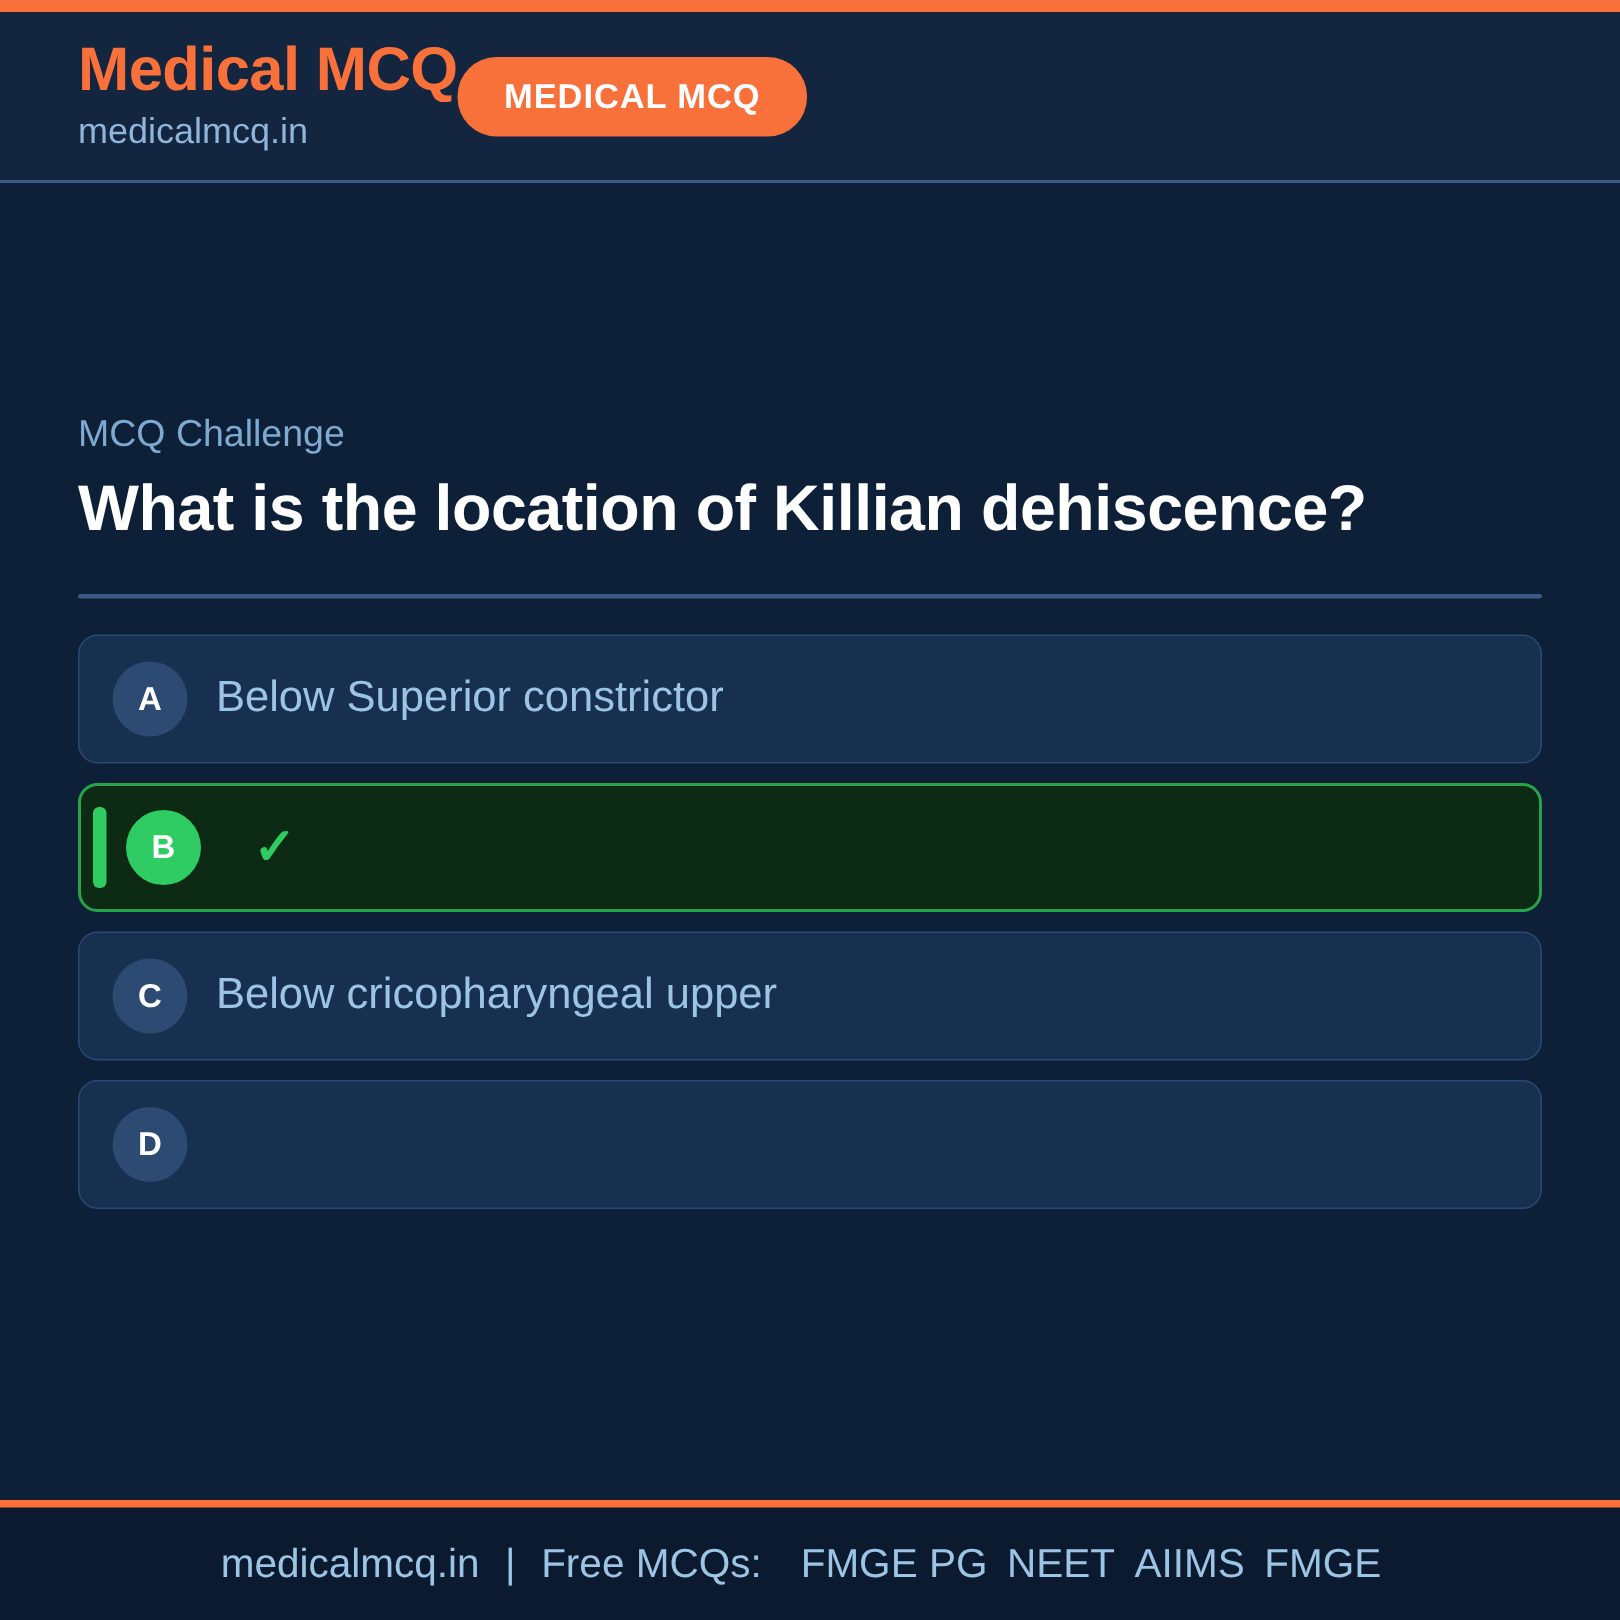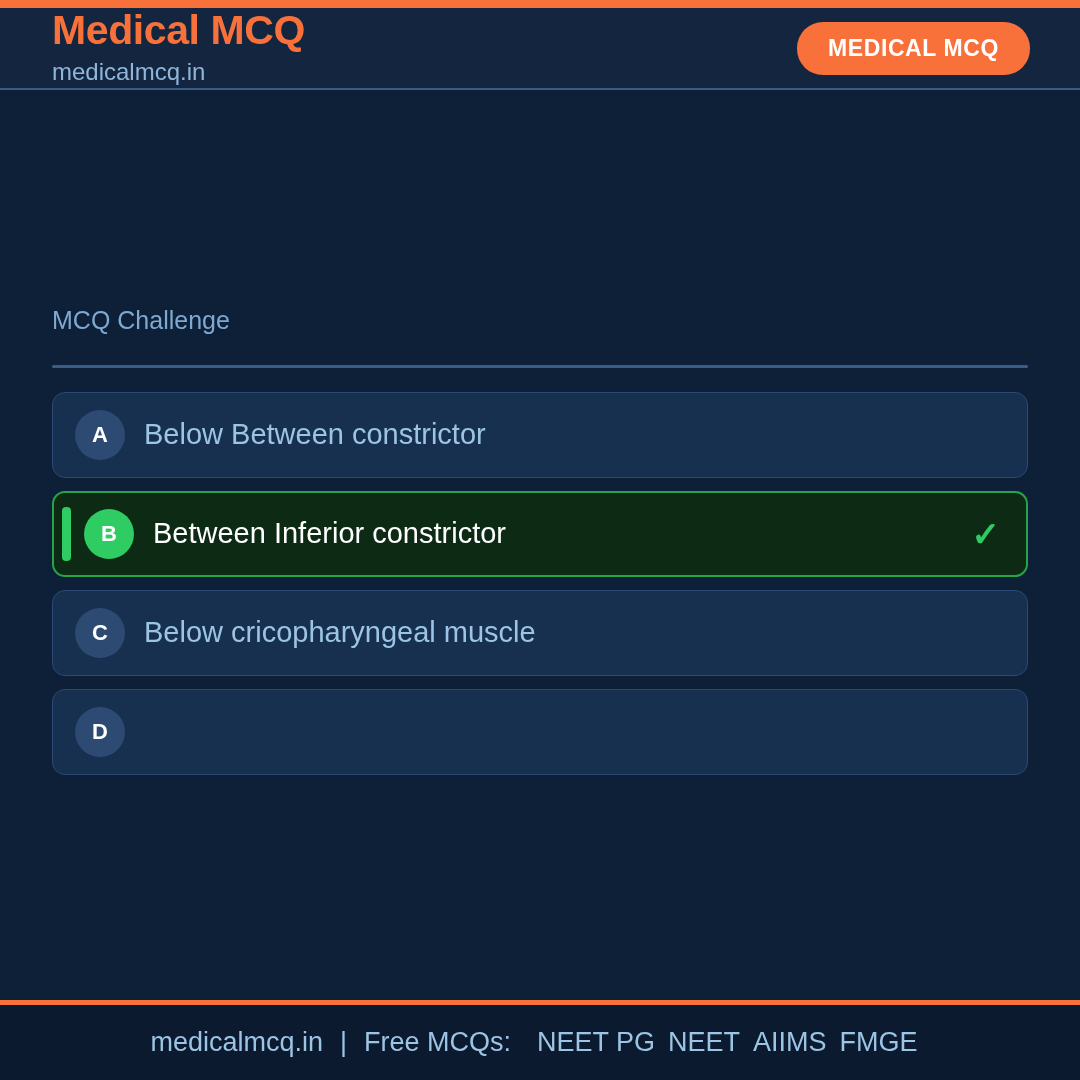--- a/index.html
+++ b/index.html
@@ -9,26 +9,26 @@
     font-family:"Liberation Sans", sans-serif;
     overflow:hidden;
     position:relative;
   }
 
   
   .top-accent { height:8px; background:#F8703A; width:100%; }
 
   
   .header {
-    height:82px;
+    height:114px;
     background:#13253F;
     border-bottom:2px solid #3A5C88;
     display:flex;
     align-items:center;
-    justify-content:space-between;
+    justify-content:flex-start;
     padding:0 50px 0 52px;
   }
   .brand-block { display:flex; flex-direction:column; justify-content:center; }
   .brand-title {
     color:#F8703A;
     font-size:41px;
     font-weight:bold;
     line-height:1.06;
     letter-spacing:-0.4px;
   }
@@ -177,52 +177,52 @@
   <div class="brand-block">
     <div class="brand-title">Medical MCQ</div>
     <div class="brand-sub">medicalmcq.in</div>
   </div>
   <div class="badge-pill">MEDICAL MCQ</div>
 </div>
 
 <div class="main">
   <div class="content-inner">
     <div class="kicker">MCQ Challenge</div>
+    <div class="question">What is the location of Killian dehiscence?</div>
     <div class="divider"></div>
 
     <div class="options">
 
       <div class="option">
         <div class="opt-badge">A</div>
-        <div class="opt-text">Below Between constrictor</div>
+        <div class="opt-text">Below Superior constrictor</div>
       </div>
 
       <div class="option correct">
         <div class="accent-bar"></div>
         <div class="opt-badge">B</div>
-        <div class="opt-text">Between Inferior constrictor</div>
         <div class="check-icon">✓</div>
       </div>
 
       <div class="option">
         <div class="opt-badge">C</div>
-        <div class="opt-text">Below cricopharyngeal muscle</div>
+        <div class="opt-text">Below cricopharyngeal upper</div>
       </div>
 
       <div class="option">
         <div class="opt-badge">D</div>
       </div>
 
     </div>
   </div>
 </div>
 
 <div class="footer">
   <div class="footer-row">
     <span class="footer-site">medicalmcq.in</span>
     <span class="footer-sep">|</span>
     <span class="footer-label">Free MCQs:</span>
-    <span class="footer-exam">NEET PG</span>
+    <span class="footer-exam">FMGE PG</span>
     <span class="footer-exam">NEET</span>
     <span class="footer-exam">AIIMS</span>
     <span class="footer-exam">FMGE</span>
   </div>
 </div>
 
 </body></html>

